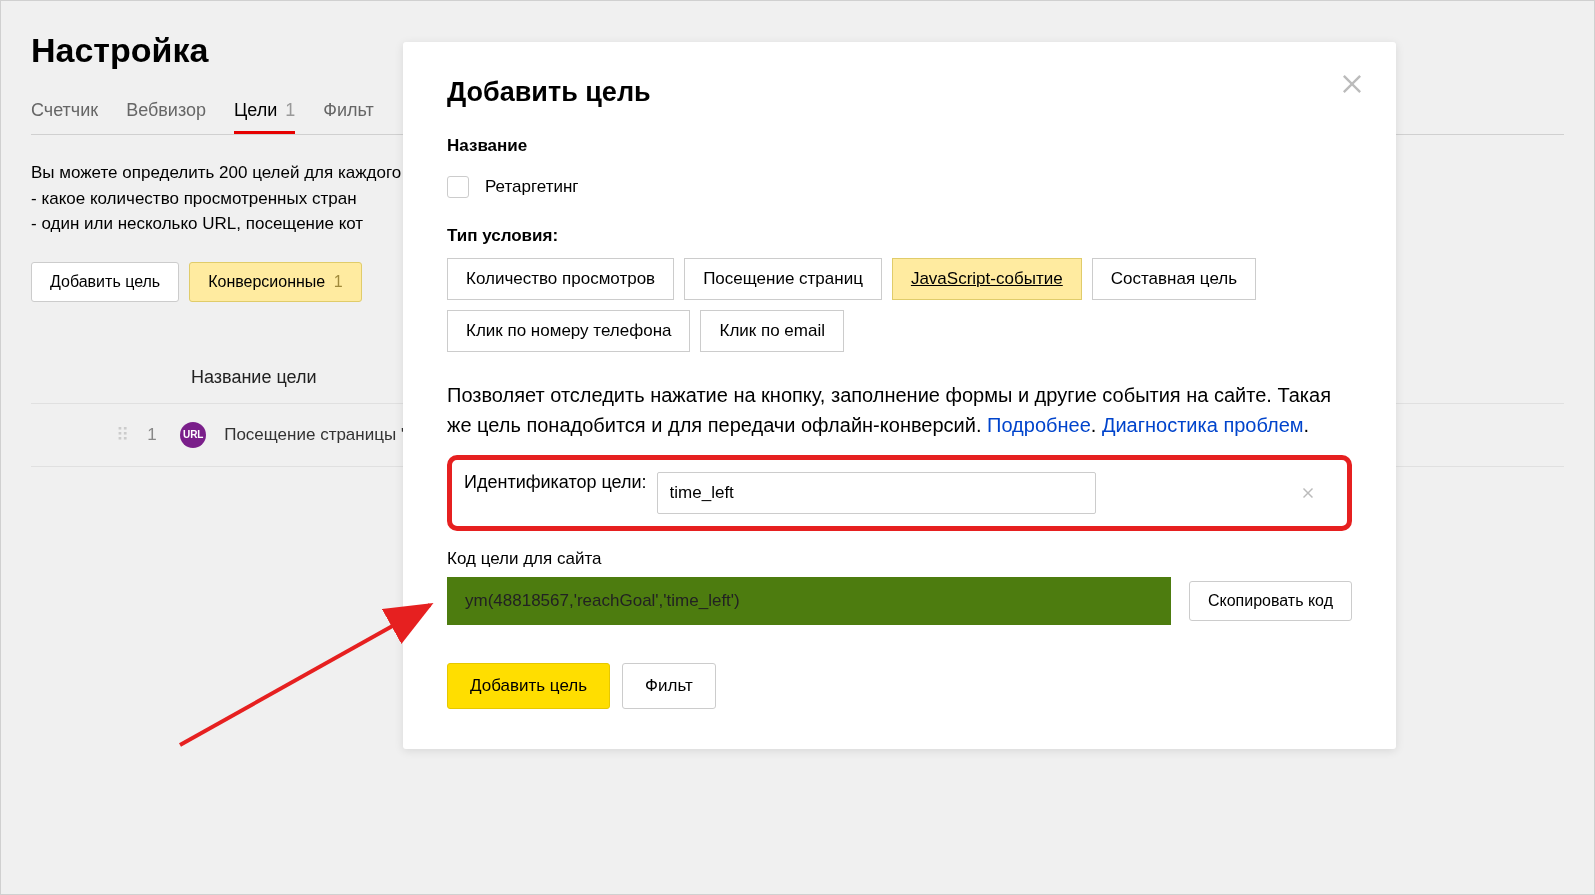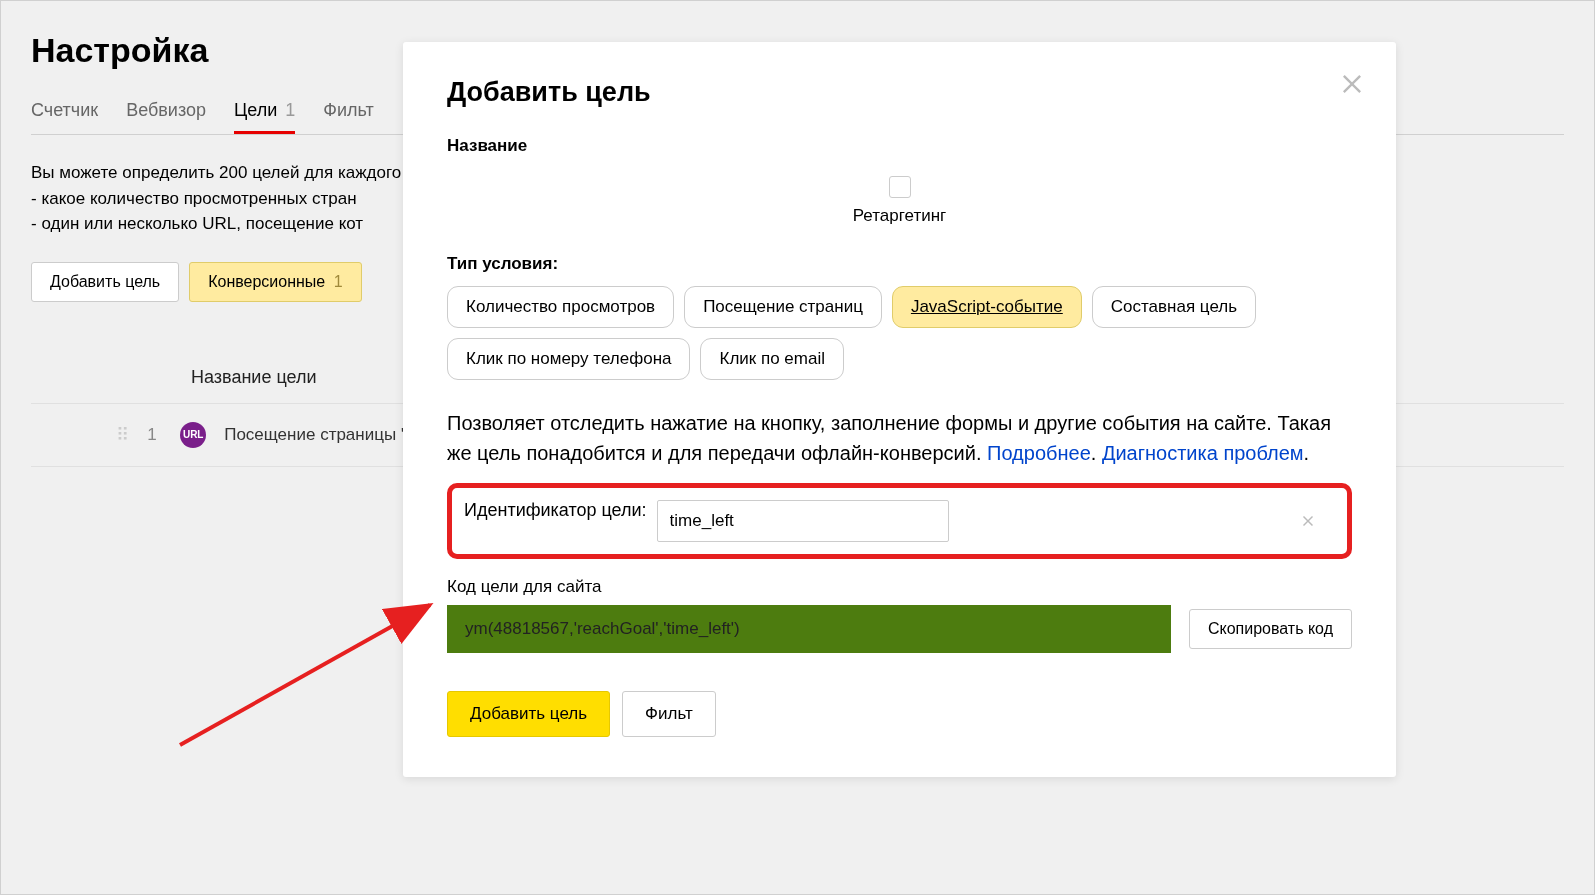--- a/index.html
+++ b/index.html
@@ -169,24 +169,23 @@
       width: 18px;
       height: 18px;
     }
     .input-clear svg {
       width: 100%;
       height: 100%;
     }
     .checkbox-row {
       display: flex;
       align-items: center;
-      gap: 8px;
+      gap: 16px;
       margin-top: 20px;
       margin-bottom: 28px;
-      flex-direction: column;
     }
     .checkbox {
       width: 22px;
       height: 22px;
       border: 1px solid #ccc;
       border-radius: 3px;
       cursor: pointer;
     }
     .checkbox-label {
       font-size: 17px;
@@ -197,21 +196,21 @@
       flex-wrap: wrap;
       gap: 10px;
       margin-bottom: 28px;
     }
     .cond-btn {
       font-size: 17px;
       padding: 10px 18px;
       border: 1px solid #ccc;
       background: #fff;
       cursor: pointer;
-      border-radius: 11px;
+      border-radius: 0;
     }
     .cond-btn.active {
       background: #ffeba0;
       border: 1px solid #e0cc6a;
       text-decoration: underline;
     }
     .help-text {
       font-size: 20px;
       color: #000;
       line-height: 1.5;
@@ -235,21 +234,21 @@
       color: #000;
     }
     .id-input-wrap {
       position: relative;
       flex: 1;
     }
     .id-input {
       font-size: 17px;
       padding: 10px 38px 10px 12px;
       border: 1px solid #ccc;
-      width: 292px;
+      width: 439px;
       border-radius: 2px;
     }
     .code-label {
       font-size: 17px;
       color: #000;
       margin-bottom: 8px;
     }
     .code-row {
       display: flex;
       gap: 18px;

